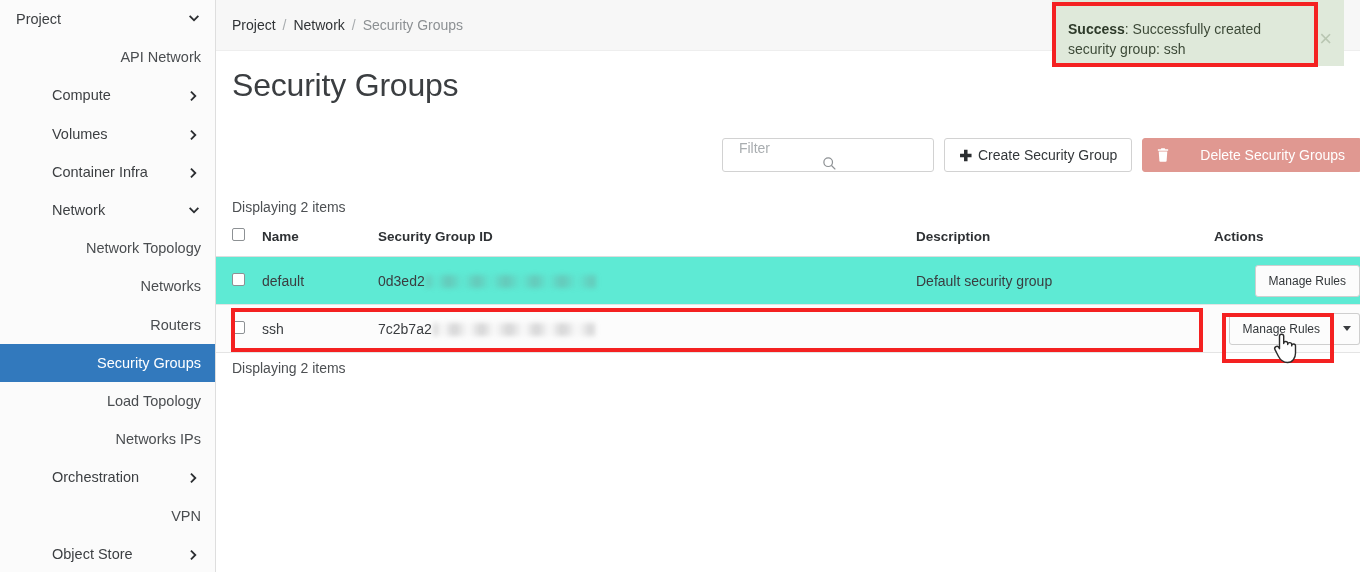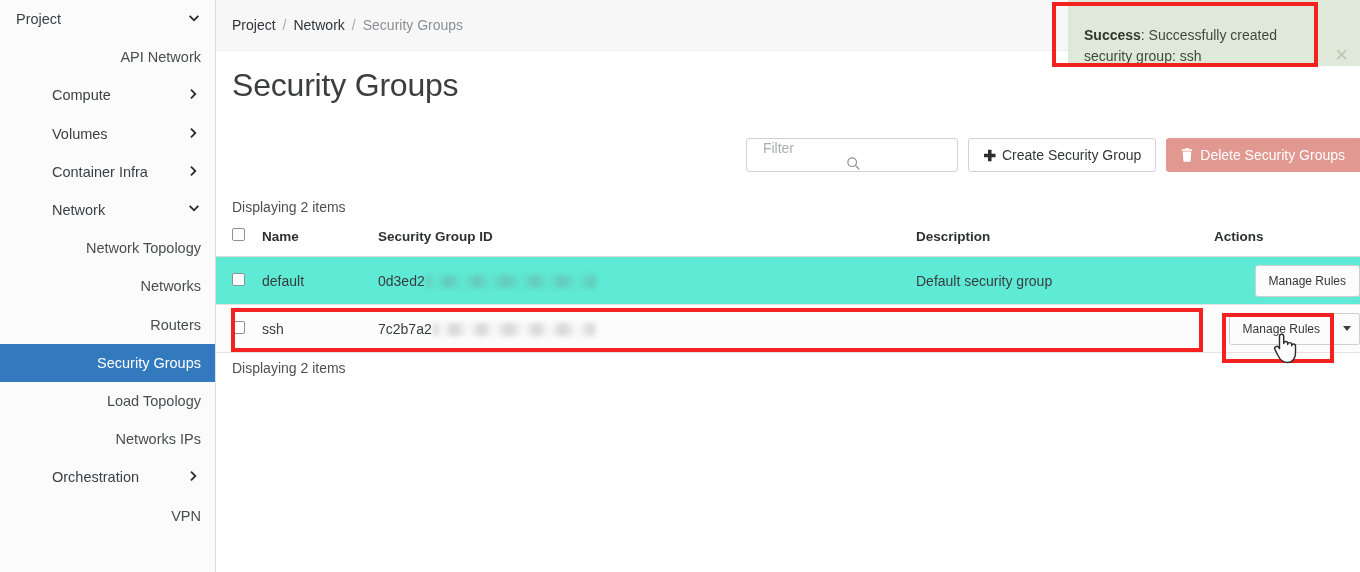--- a/index.html
+++ b/index.html
@@ -44,21 +44,21 @@
     width: 14px; height: 14px;
     flex: 0 0 14px;
     position: relative;
     margin-left: 8px;
   }
   .caret svg { display: block; width: 14px; height: 14px; }
   .caret path { fill: #2b2e31; }
 
   .nav-group-inner {
     display: flex;
-    align-items: flex-start;
+    align-items: flex-end;
     justify-content: space-between;
     width: 100%;
   }
   .nav-group-inner .nav-label { flex: 1 1 auto; text-align: right; padding-right: 12px; }
 
   
   #main {
     flex: 1 1 auto;
     height: 572px;
     position: relative;
@@ -144,20 +144,21 @@
     line-height: 1;
   }
   #btn-delete {
     background: #e09891;
     border: 1px solid #e09891;
     color: #ffffff;
     padding: 0 14px;
     border-top-right-radius: 0;
     border-bottom-right-radius: 0;
     margin-right: 0;
+    gap: 24px;
   }
   #btn-delete .trash { margin-right: 7px; display: inline-flex; }
 
   
   #table-wrap { position: absolute; top: 192px; left: 0; right: 0; }
   .displaying {
     font-size: 14px; color: #4d5053;
     padding: 0 0 0 16px;
     height: 30px; display: flex; align-items: center;
   }
@@ -242,26 +243,26 @@
   .btn-caret i {
     display: block;
     border-left: 4px solid transparent;
     border-right: 4px solid transparent;
     border-top: 5px solid #3a3d40;
   }
 
   
   #alert {
     position: absolute;
-    top: 0; right: 0;
+    top: 0; right: 16px;
     width: 292px;
     min-height: 66px;
     background: #dfe9da;
     display: flex;
-    align-items: flex-end;
+    align-items: center;
     padding: 12px 6px 0 16px;
     z-index: 40;
   }
   #alert-msg {
     font-size: 14px;
     color: #3d4a38;
     line-height: 1.45;
     flex: 1 1 auto;
     padding-right: 6px;
   }
@@ -381,20 +382,30 @@
               <path d="M4.6 2 L9.6 7 L4.6 12 L3.3 10.7 L7 7 L3.3 3.3 Z"></path>
             </svg>
         </span>
       </div>
     </div>
 
     <div class="nav-row leaf">
       <span class="nav-label">VPN</span>
     </div>
 
+    <div class="nav-row group">
+      <div class="nav-group-inner">
+        <span class="nav-label">Object Store</span>
+        <span class="caret">
+          <svg viewBox="0 0 14 14">
+              <path d="M4.6 2 L9.6 7 L4.6 12 L3.3 10.7 L7 7 L3.3 3.3 Z"></path>
+            </svg>
+        </span>
+      </div>
+    </div>
 
   </nav>
 
   <div id="main">
 
     <div id="breadcrumb-bar">
       <span class="crumb">Project</span>
       <span class="crumb-sep">/</span>
       <span class="crumb">Network</span>
       <span class="crumb-sep">/</span>

